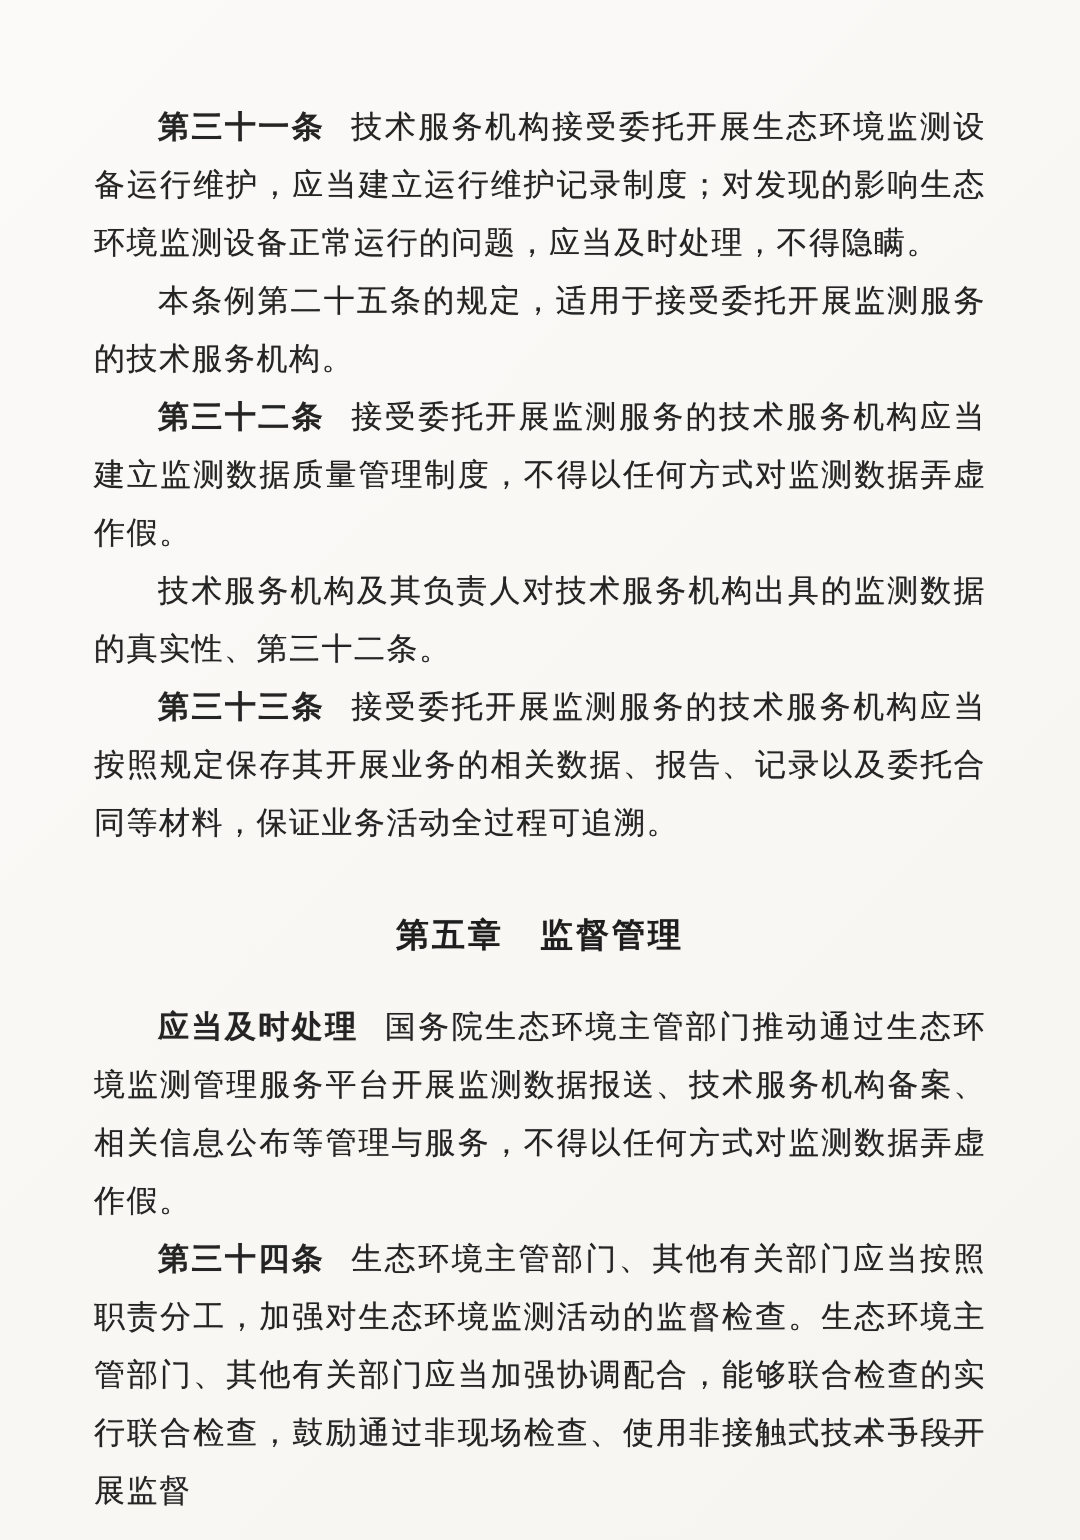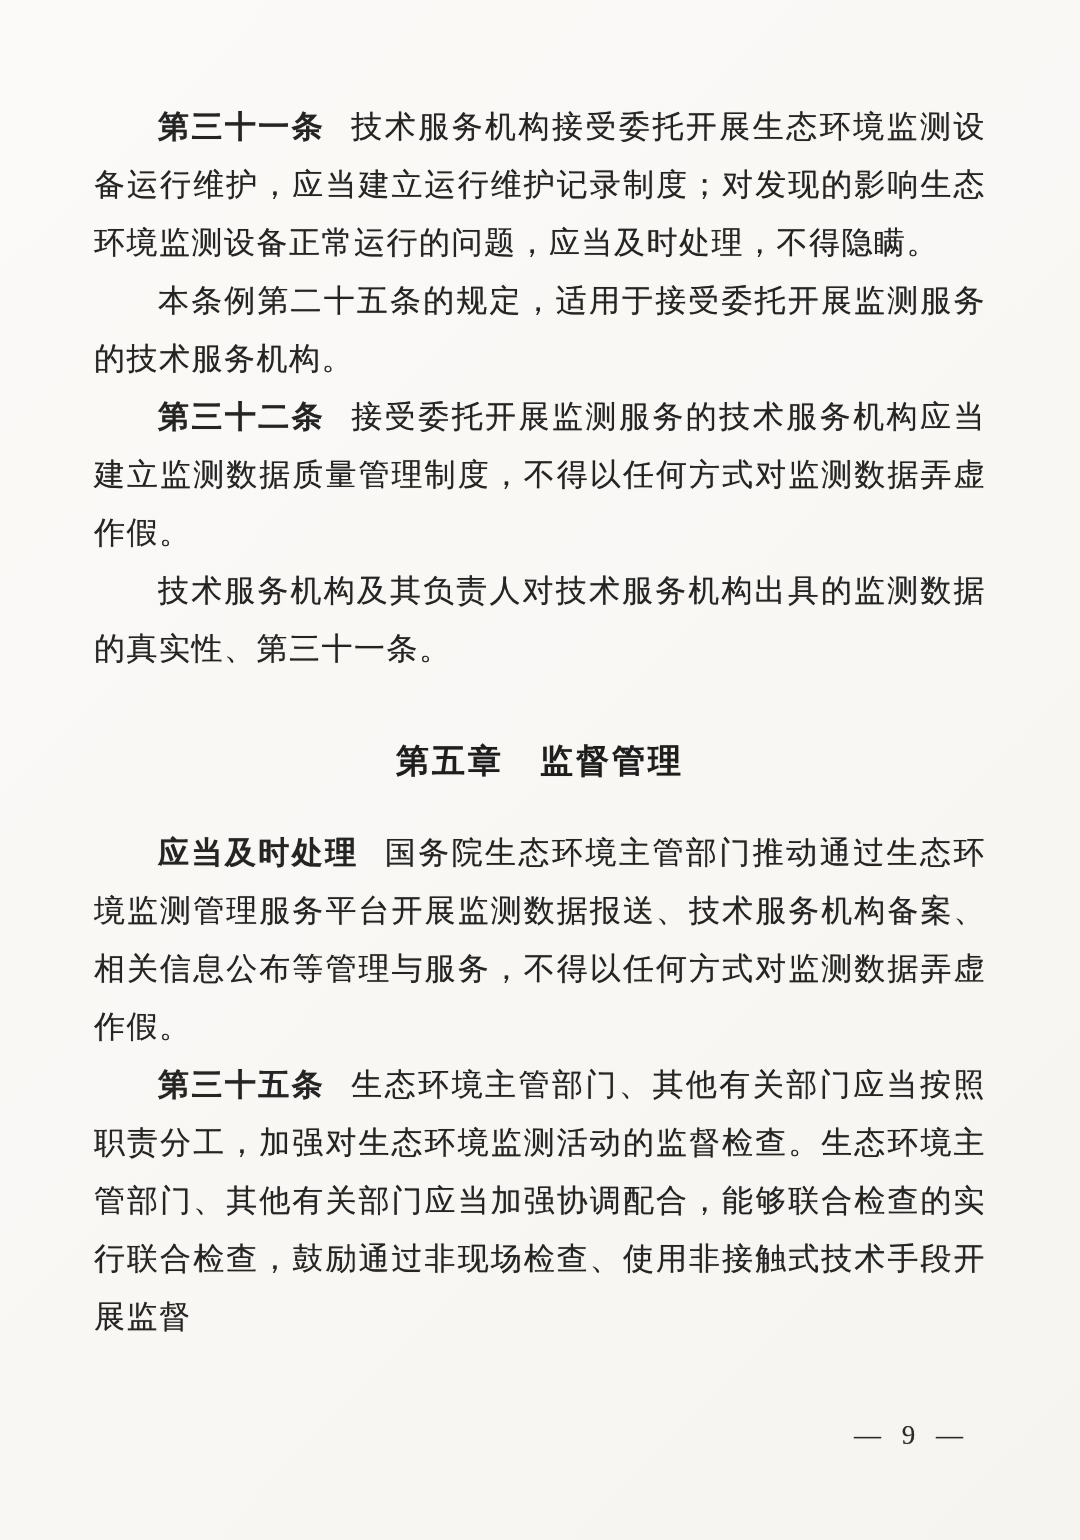--- a/index.html
+++ b/index.html
@@ -63,25 +63,26 @@
 
 <div class="page">
   <div class="content">
 
     <p class="para"><span class="article-label">第三十一条</span><span>技术服务机构接受委托开展生态环境监测设备运行维护，应当建立运行维护记录制度；对发现的影响生态环境监测设备正常运行的问题，应当及时处理，不得隐瞒。</span></p>
 
     <p class="para"><span>本条例第二十五条的规定，适用于接受委托开展监测服务的技术服务机构。</span></p>
 
     <p class="para"><span class="article-label">第三十二条</span><span>接受委托开展监测服务的技术服务机构应当建立监测数据质量管理制度，不得以任何方式对监测数据弄虚作假。</span></p>
 
-    <p class="para"><span>技术服务机构及其负责人对技术服务机构出具的监测数据的真实性、第三十一条。</span></p>
+    <p class="para"><span>技术服务机构及其负责人对技术服务机构出具的监测数据的真实性、第三十二条。</span></p>
 
+    <p class="para"><span class="article-label">第三十三条</span><span>接受委托开展监测服务的技术服务机构应当按照规定保存其开展业务的相关数据、报告、记录以及委托合同等材料，保证业务活动全过程可追溯。</span></p>
 
     <h2 class="chapter-heading">第五章　监督管理</h2>
 
     <p class="para"><span class="article-label">应当及时处理</span><span>国务院生态环境主管部门推动通过生态环境监测管理服务平台开展监测数据报送、技术服务机构备案、相关信息公布等管理与服务，不得以任何方式对监测数据弄虚作假。</span></p>
 
-    <p class="para"><span class="article-label">第三十五条</span><span>生态环境主管部门、其他有关部门应当按照职责分工，加强对生态环境监测活动的监督检查。生态环境主管部门、其他有关部门应当加强协调配合，能够联合检查的实行联合检查，鼓励通过非现场检查、使用非接触式技术手段开展监督</span></p>
+    <p class="para"><span class="article-label">第三十四条</span><span>生态环境主管部门、其他有关部门应当按照职责分工，加强对生态环境监测活动的监督检查。生态环境主管部门、其他有关部门应当加强协调配合，能够联合检查的实行联合检查，鼓励通过非现场检查、使用非接触式技术手段开展监督</span></p>
 
   </div>
 
   <div class="page-number">— 9 —</div>
 </div>
 
 </body></html>

